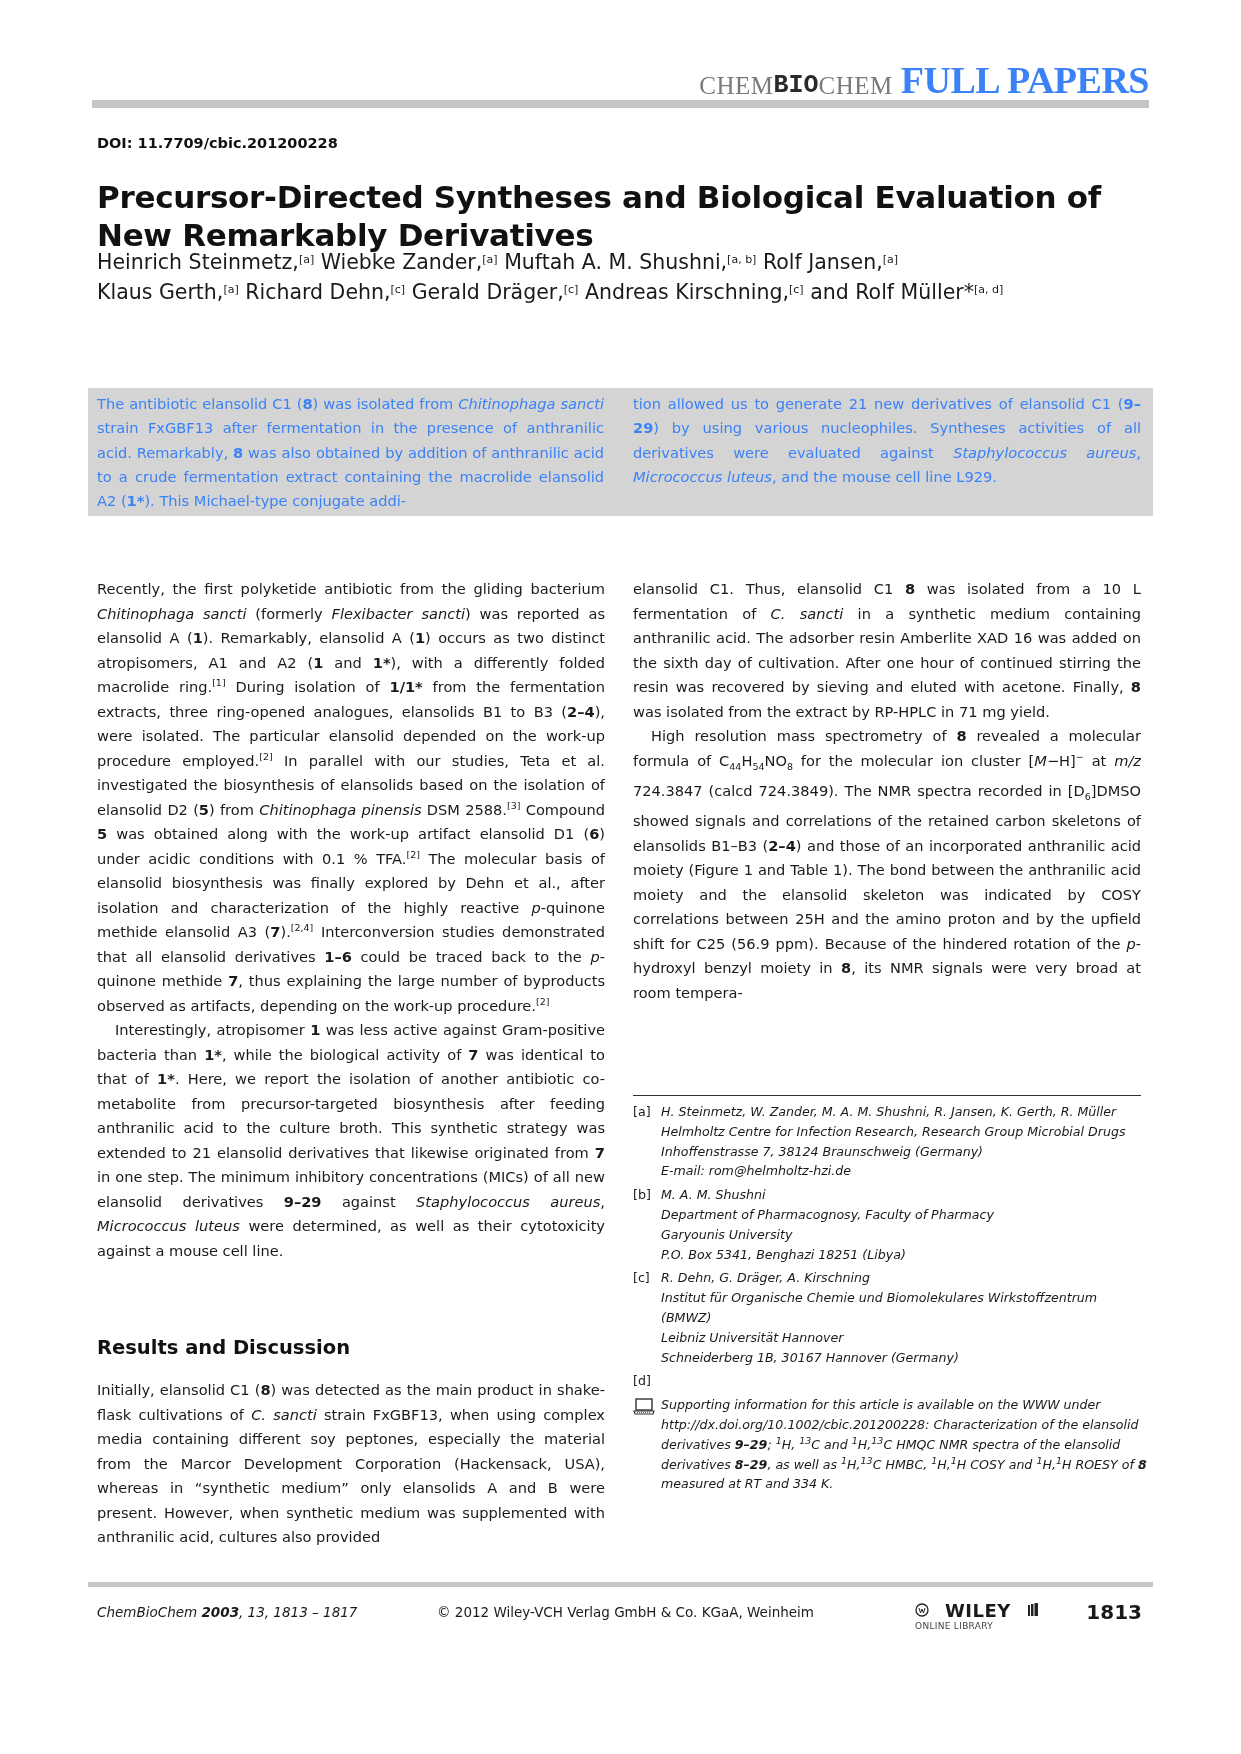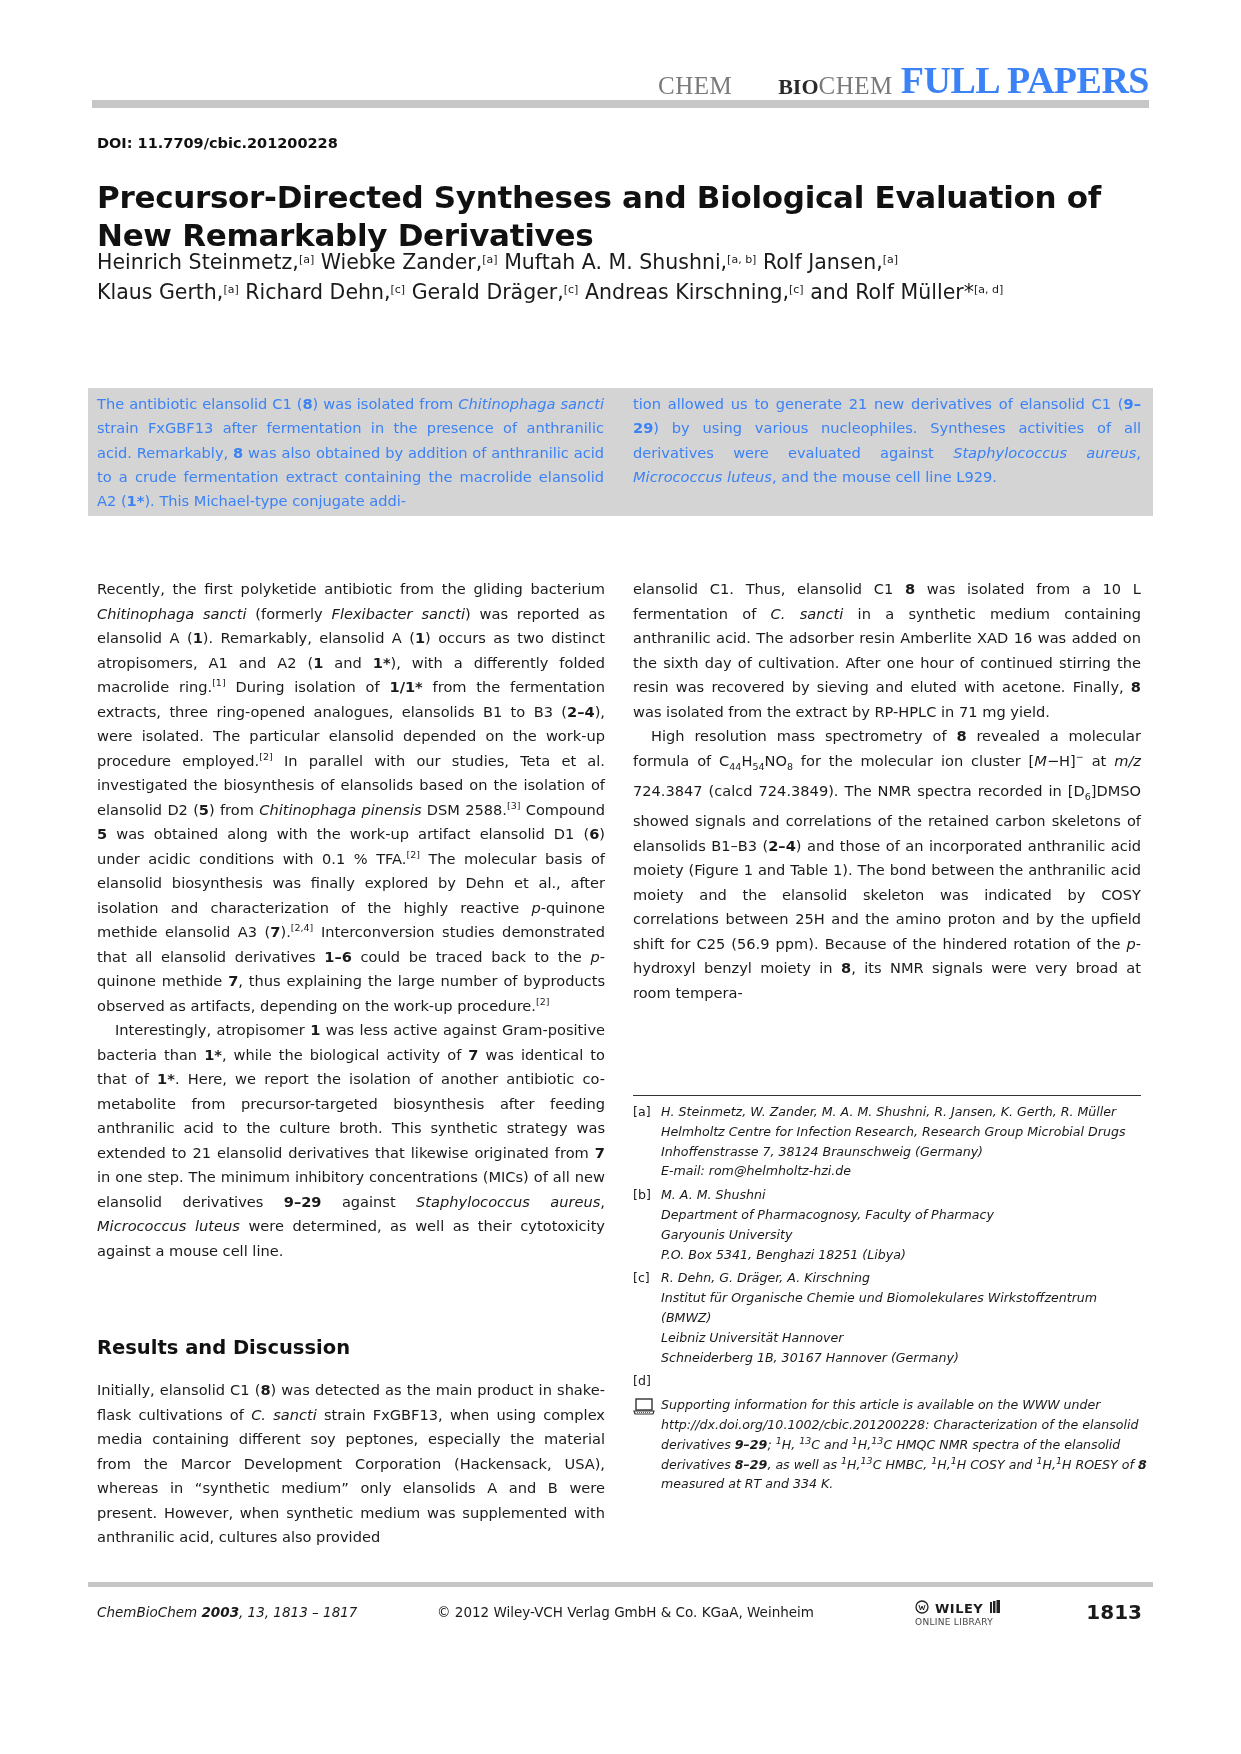--- a/index.html
+++ b/index.html
@@ -1,21 +1,21 @@
 <!DOCTYPE html>
 <html><head>
 <meta charset="utf-8">
 <style>
   * { box-sizing: border-box; margin: 0; padding: 0; }
   html, body { width: 1241px; height: 1754px; background: #ffffff; }
   body { position: relative; font-family: "DejaVu Sans", "Liberation Sans", sans-serif; color: #1a1a1a; overflow: hidden; }
 
   .header-brand { position: absolute; top: 52px; right: 92px; height: 48px; display: flex; align-items: flex-end; white-space: nowrap; }
   .brand-chem { font-family: "Liberation Serif", "DejaVu Serif", serif; font-size: 25px; color: #7a7a7a; letter-spacing: 0.5px; }
-  .brand-bio { font-family: Liberation Serif, serif; font-weight: bold; font-size: 22px; color: #2a2a2a; margin-left: 46px; }
+  .brand-bio { font-family: Liberation Mono, monospace; font-weight: bold; font-size: 25px; color: #2a2a2a; }
   .brand-full { font-family: Liberation Serif, serif; font-weight: bold; font-size: 38px; color: #3b82f6; margin-left: 8px; line-height: 40px; letter-spacing: -0.5px; }
   .header-rule { position: absolute; top: 100px; left: 92px; width: 1057px; height: 8px; background: #c6c6c6; }
 
   .doi { position: absolute; top: 135px; left: 97px; font-family: "DejaVu Sans", sans-serif; font-weight: bold; font-size: 14.5px; color: #111; }
 
   .title { position: absolute; top: 178px; left: 97px; width: 1060px; font-family: "DejaVu Sans", sans-serif; font-weight: bold; font-size: 31px; line-height: 38px; color: #111; letter-spacing: -0.3px; }
 
   .authors { position: absolute; top: 247px; left: 97px; width: 1060px; font-family: "DejaVu Sans", sans-serif; font-size: 20.5px; line-height: 30px; color: #1a1a1a; }
   .authors sup { font-size: 11px; vertical-align: top; position: relative; top: -2px; }
 
@@ -38,21 +38,21 @@
   .fn { display: flex; margin-bottom: 4px; }
   .fn-label { width: 28px; flex-shrink: 0; font-style: normal; }
   .fn-body { font-style: italic; }
   .fn-icon { width: 28px; flex-shrink: 0; padding-top: 3px; }
 
   .footer-rule { position: absolute; top: 1582px; left: 88px; width: 1065px; height: 5px; background: #c6c6c6; }
   .footer { position: absolute; top: 1600px; left: 97px; width: 1045px; height: 40px; font-size: 13.5px; color: #1a1a1a; }
   .footer-journal { position: absolute; left: 0; top: 4px; font-style: italic; }
   .footer-copy { position: absolute; left: 340px; top: 4px; }
   .footer-wiley { position: absolute; left: 818px; top: 0; width: 110px; text-align: left; }
-  .wiley-top { font-weight: bold; font-size: 13px; letter-spacing: 0.5px; display: flex; align-items: center; gap: 6px; }
+  .wiley-top { font-weight: bold; font-size: 18px; letter-spacing: 0.5px; display: flex; align-items: center; gap: 16px; }
   .wiley-bottom { font-size: 9px; color: #444; letter-spacing: 0.3px; }
   .footer-page { position: absolute; right: 0; top: 0; font-weight: bold; font-size: 20px; }
 
   b { font-weight: bold; }
   i { font-style: italic; }
   sub { font-size: 9.5px; vertical-align: sub; }
   sup.ref { font-size: 9.5px; vertical-align: super; line-height: 0; }
 </style>
 </head>
 <body>

